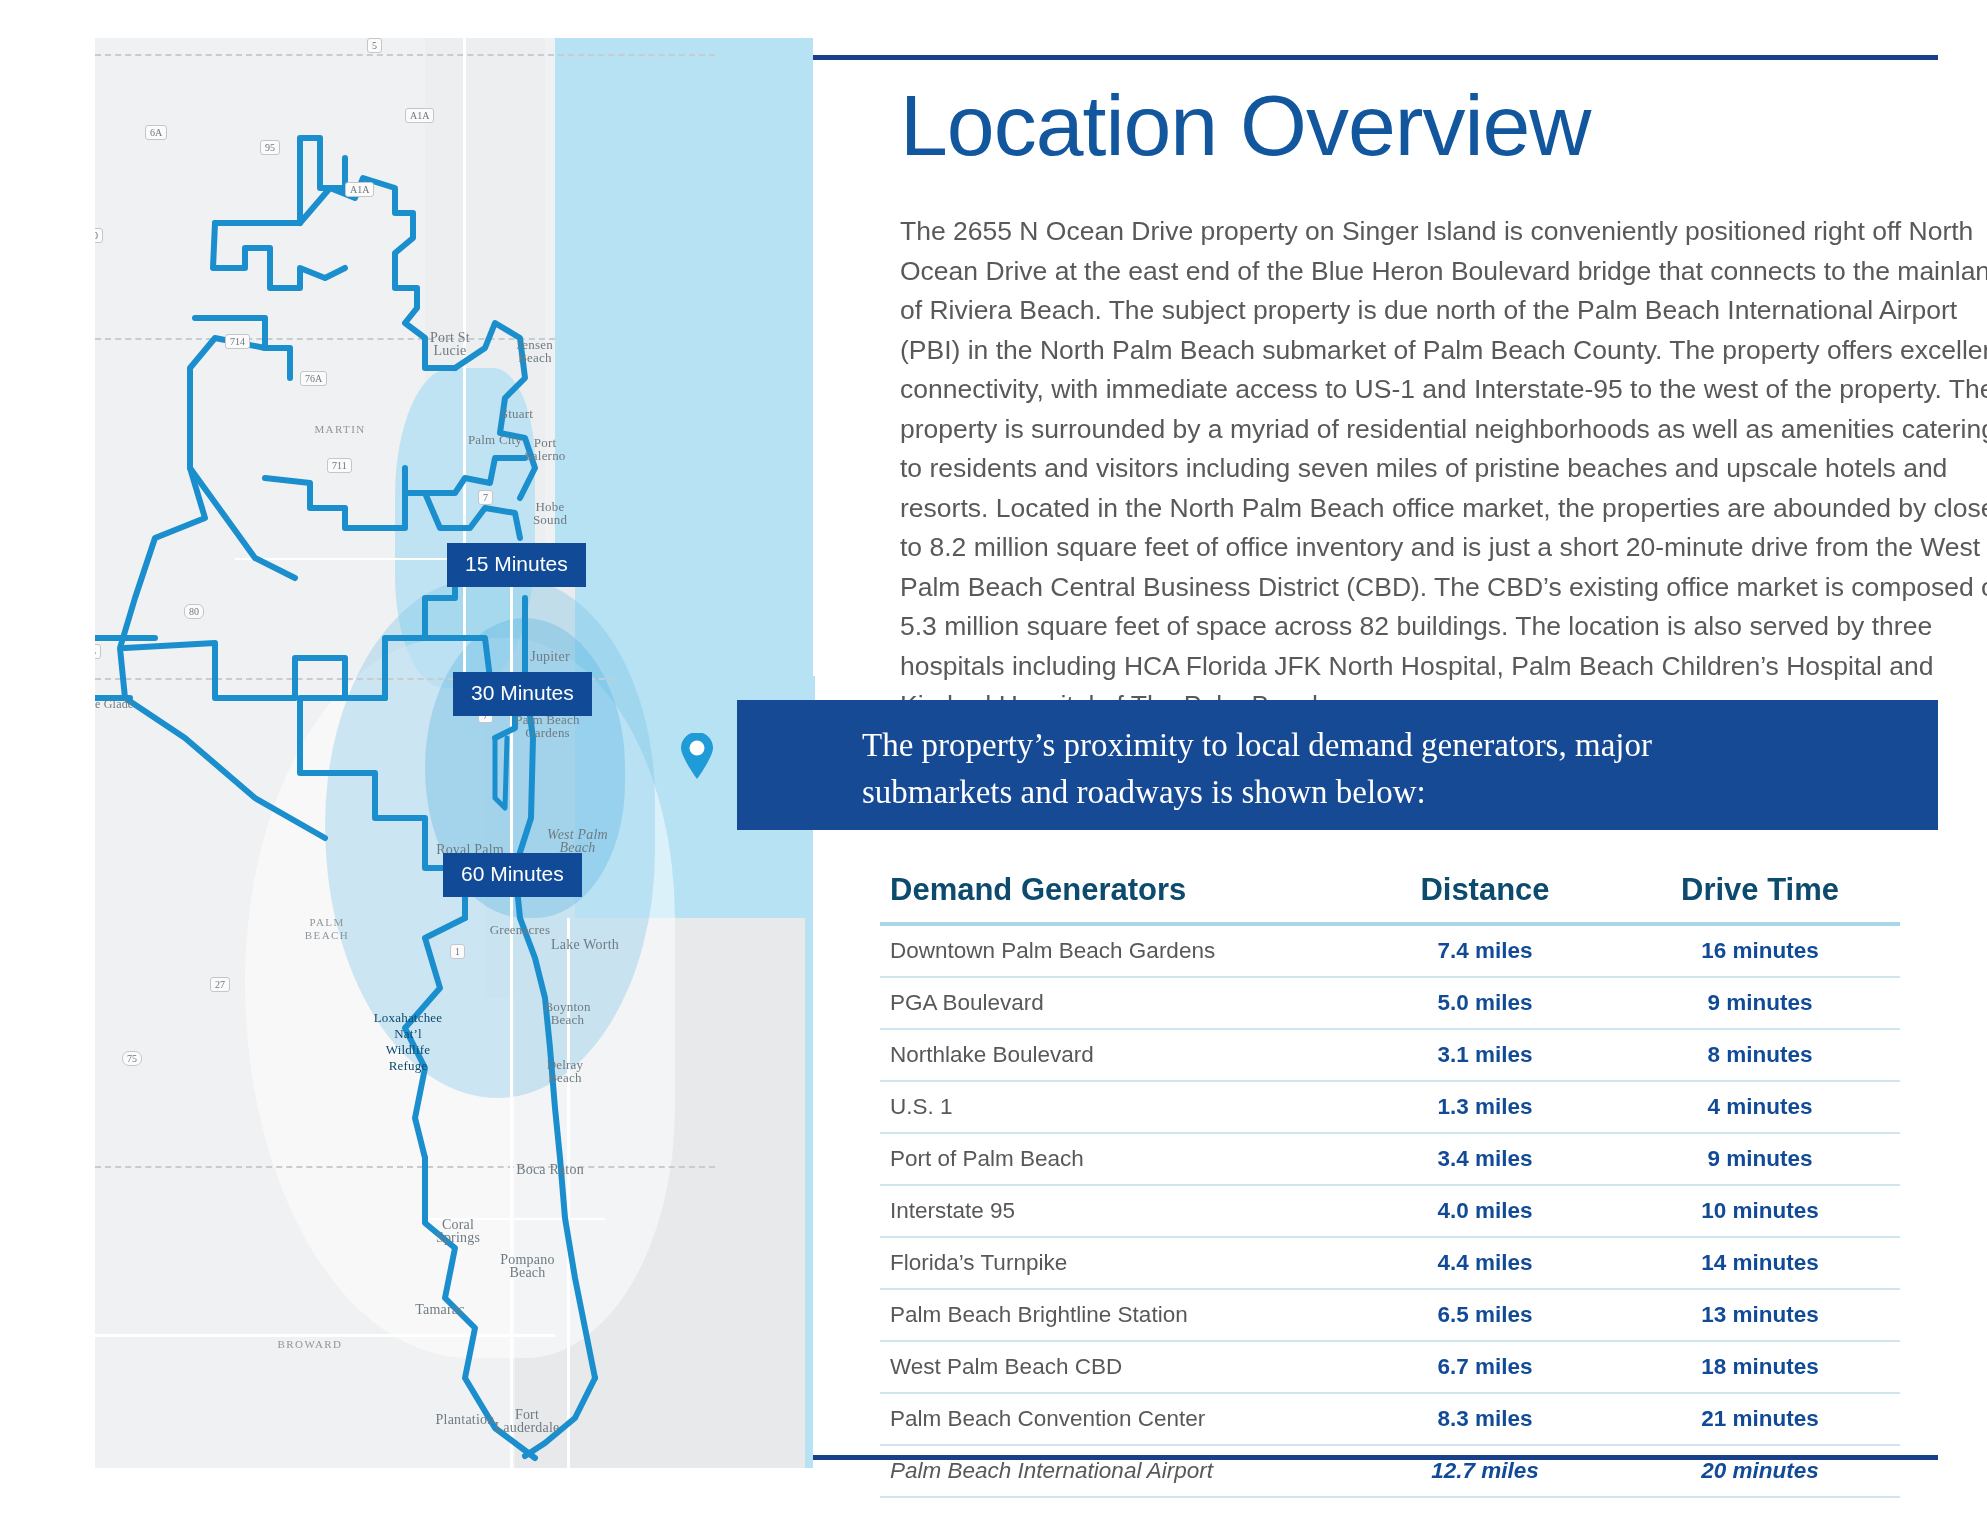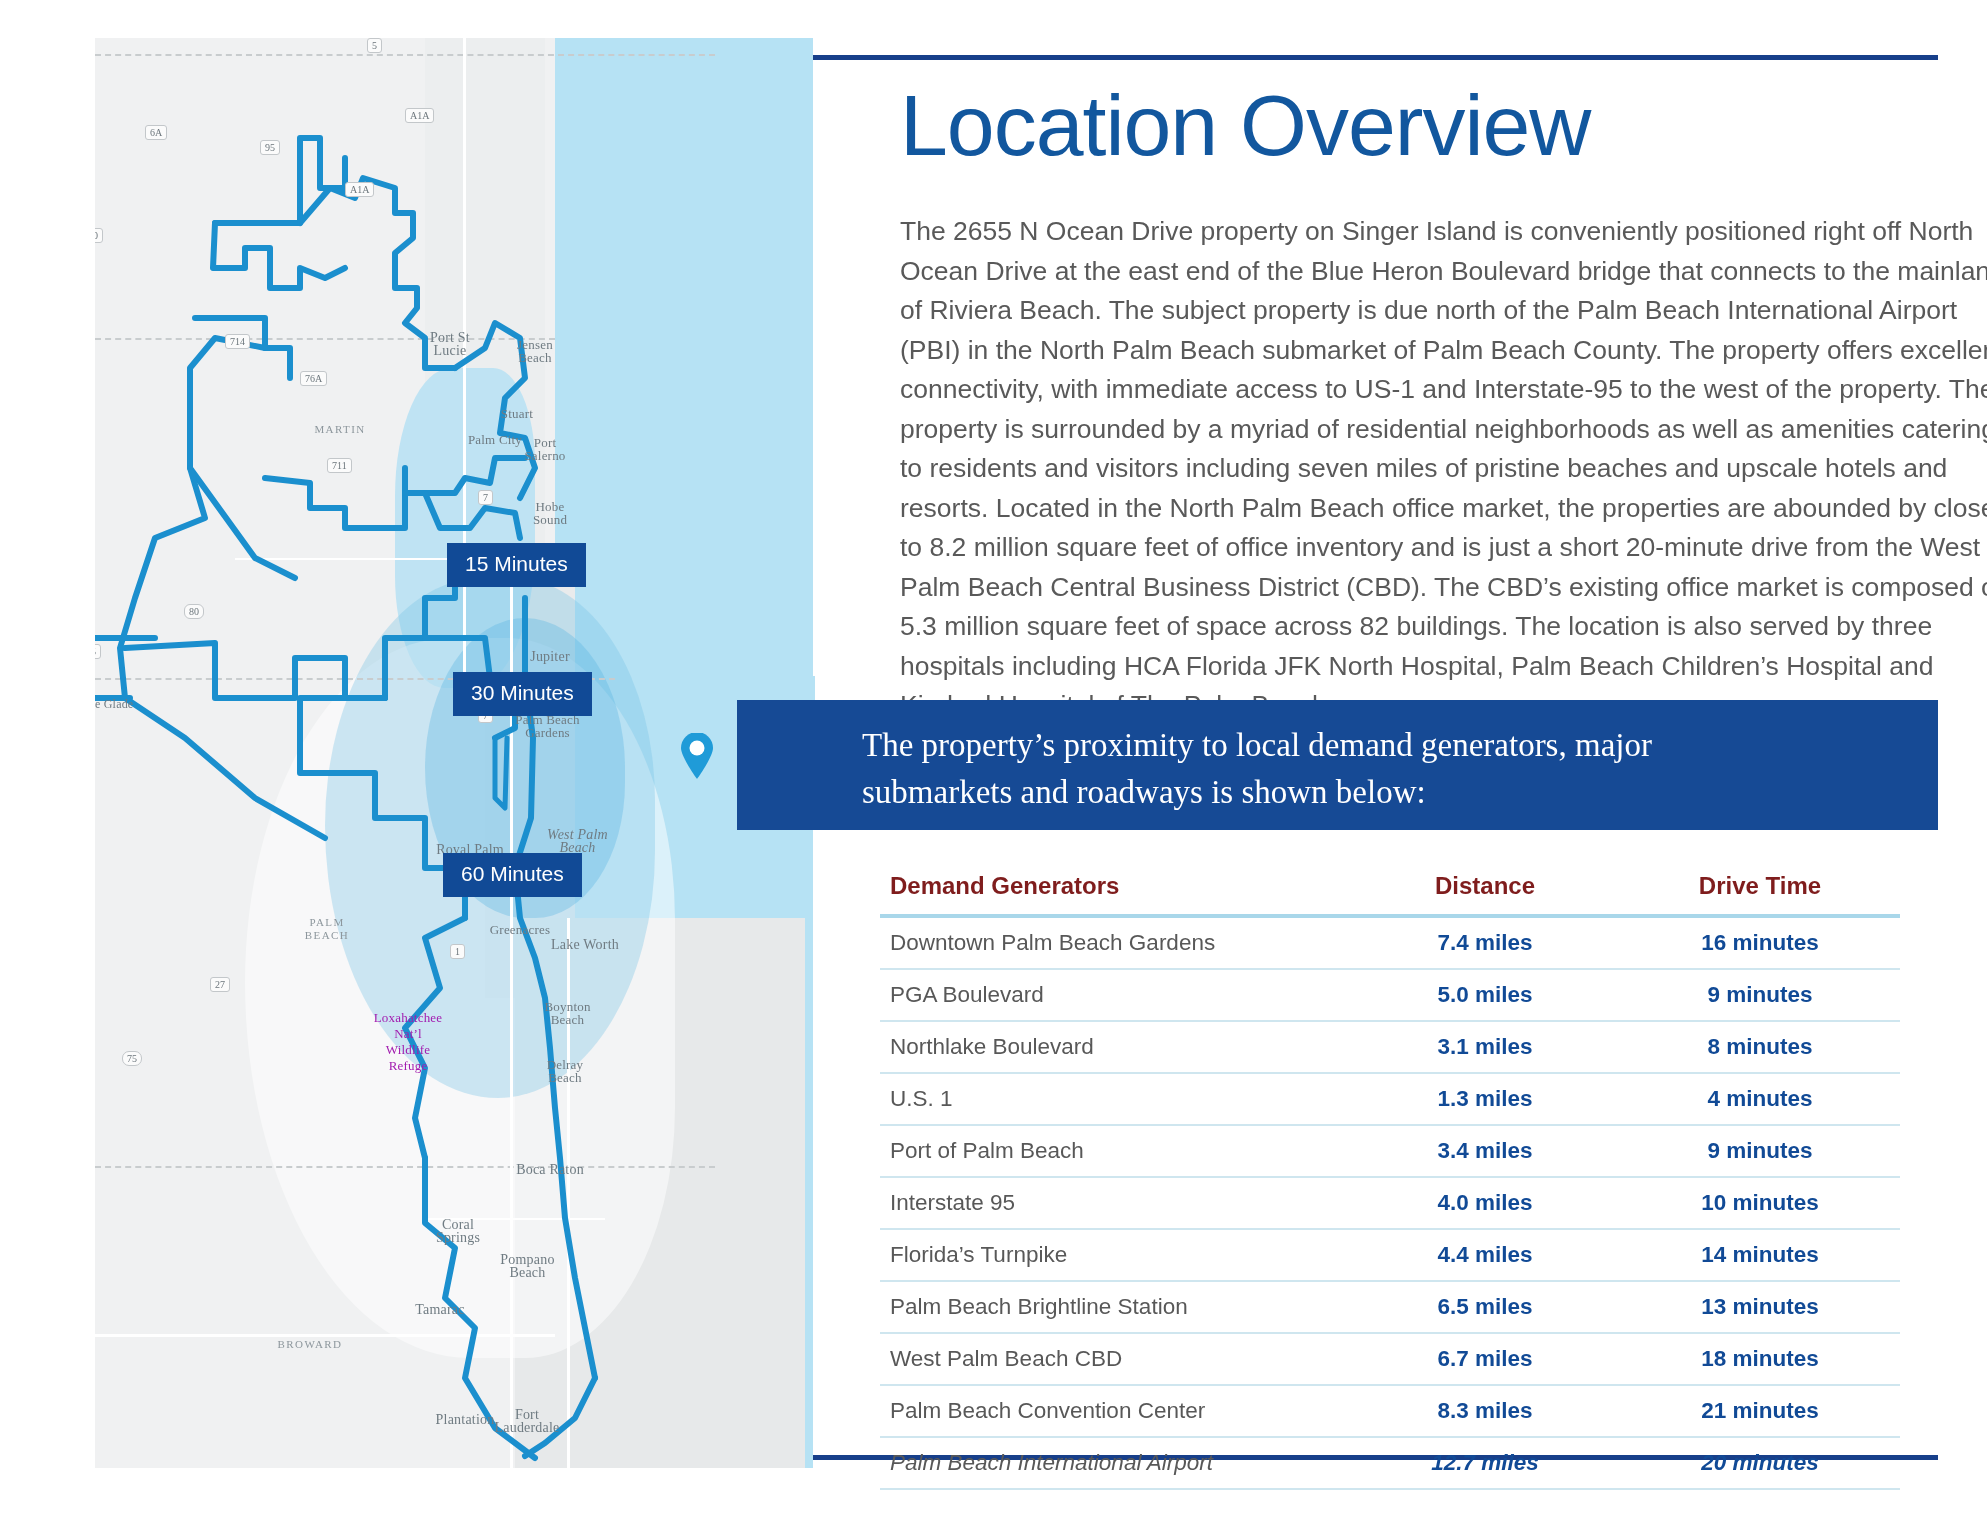--- a/index.html
+++ b/index.html
@@ -119,21 +119,21 @@
     text-align: center;
     white-space: pre-line;
     letter-spacing: 0.2px;
   }
   .map-label.small {
     font-size: 11px;
     color: #8d979d;
     letter-spacing: 1.4px;
   }
   .map-label.green {
-    color: #a21caf;
+    color: #0c4a6e;
     text-align: center;
   }
   
   .map-shield {
     position: absolute;
     background: #fbfbfb;
     border: 1px solid #c3c7ca;
     border-radius: 3px;
     font-family: "Liberation Serif", serif;
     font-size: 10px;
@@ -225,23 +225,23 @@
   
   #demand-table {
     position: absolute;
     left: 880px;
     top: 868px;
     width: 1020px;
     border-collapse: collapse;
     font-family: "Liberation Sans", sans-serif;
   }
   #demand-table th {
-    font-size: 24px;
+    font-size: 31px;
     font-weight: bold;
-    color: #7f1d1d;
+    color: #0c4a6e;
     padding: 4px 10px 14px 10px;
     text-align: left;
     border-bottom: 4px solid #a9d7ea;
     margin-top: 34px;
   }
   #demand-table th.num {
     text-align: center;
   }
   #demand-table td {
     font-size: 22.5px;

